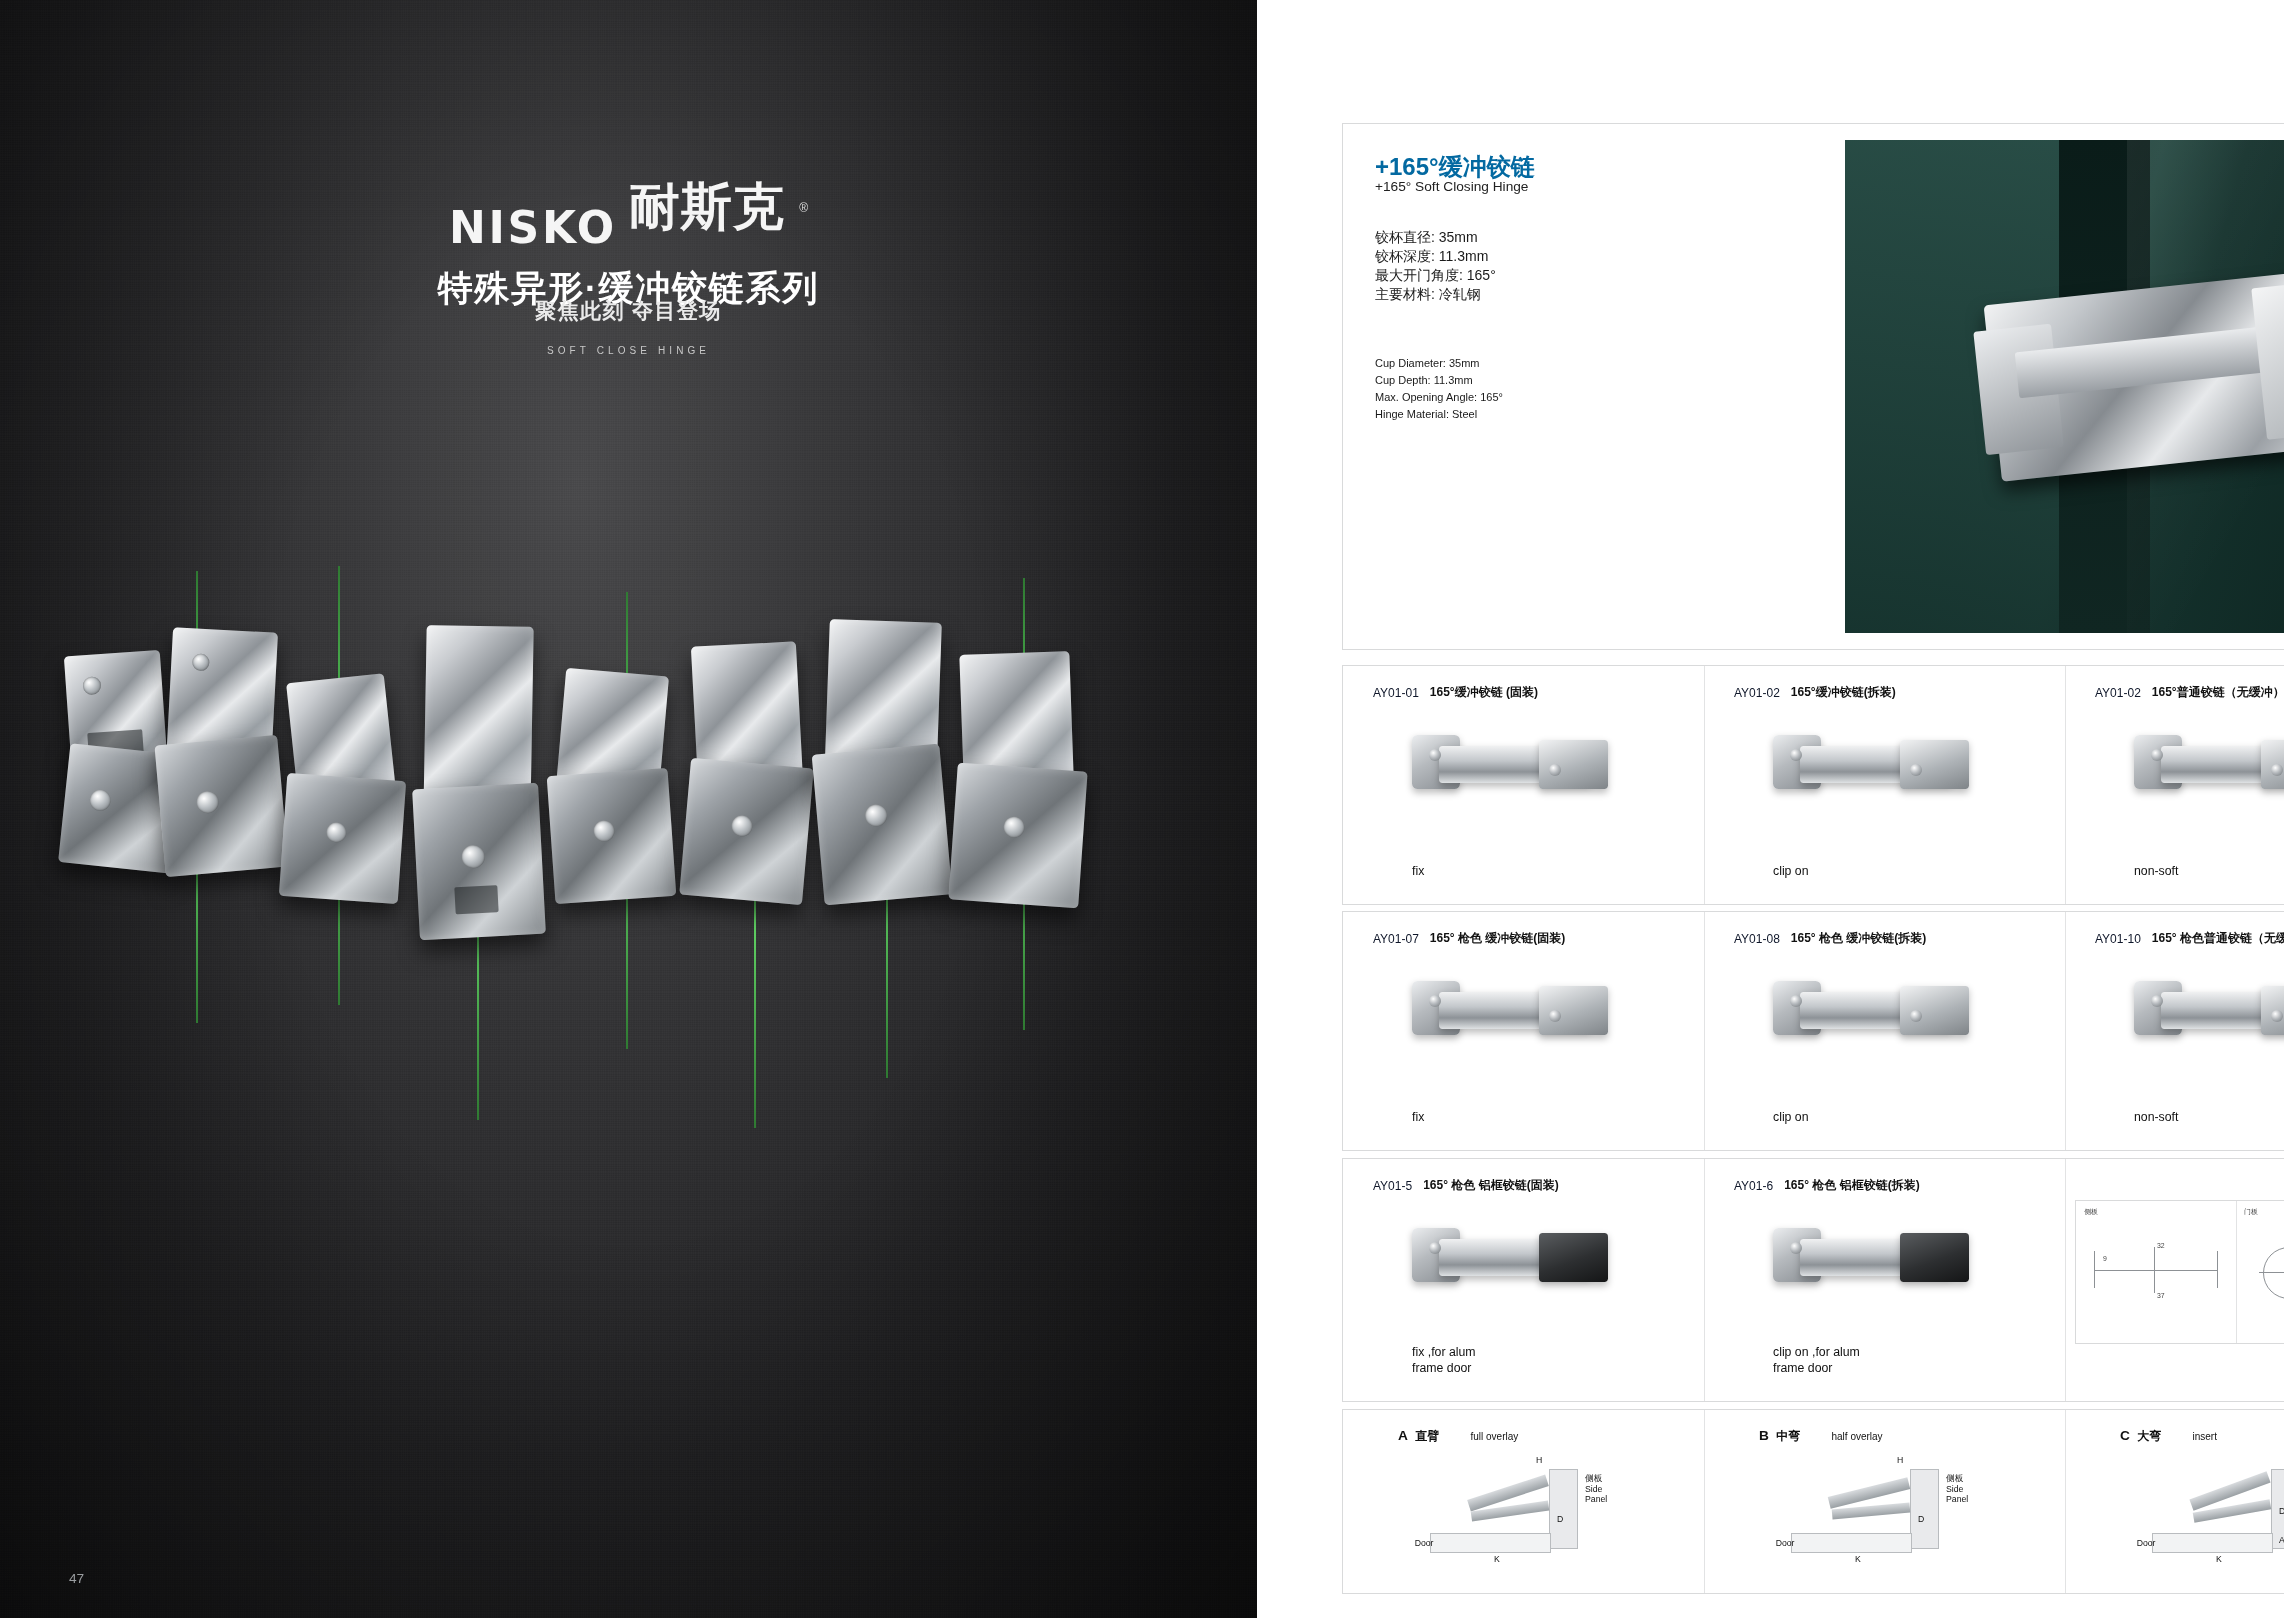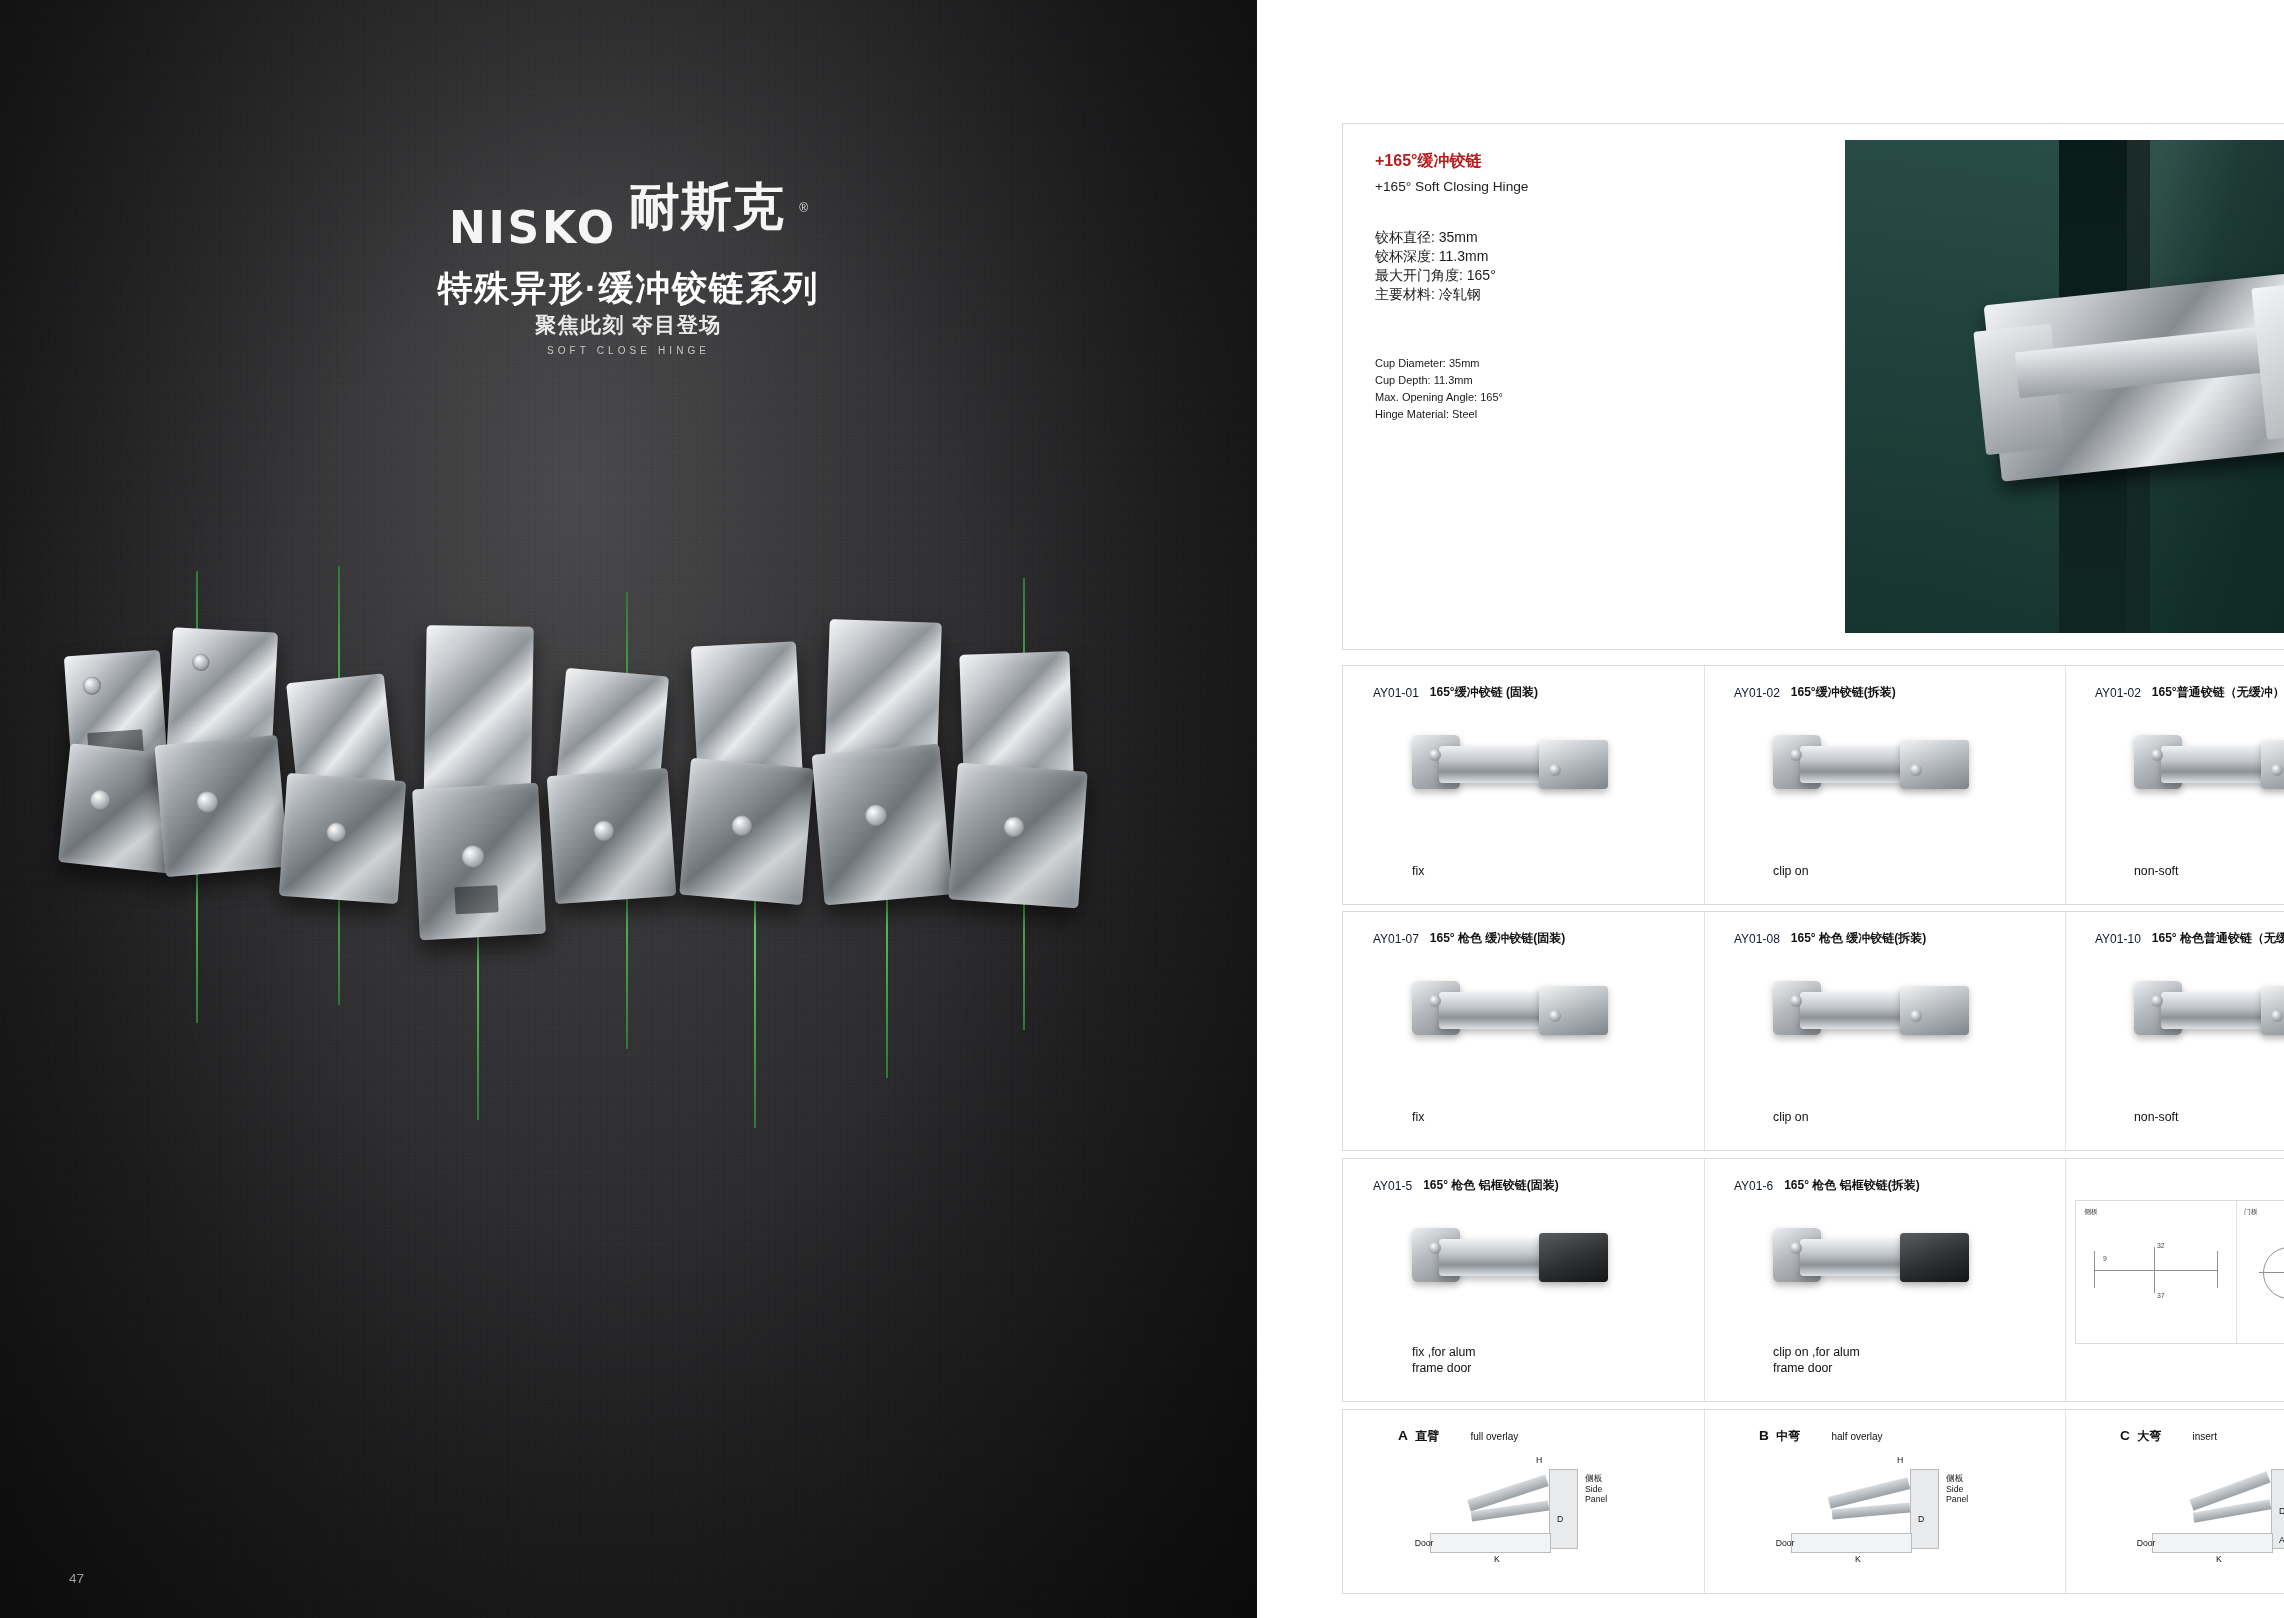--- a/index.html
+++ b/index.html
@@ -44,21 +44,21 @@
   .brand-cn{
     font-size:51px;font-weight:700;color:#f5f5f5;letter-spacing:0.9px;
   }
   .brand-reg{font-size:12px;vertical-align:super;color:#dcdcdc;margin-left:2.7px;}
 
   .title-cn{
     position:absolute;top:265px;left:0;width:100%;text-align:center;
     font-size:35px;font-weight:700;color:#ffffff;letter-spacing:1.8px;
   }
   .subtitle-cn{
-    position:absolute;top:311px;left:0;width:100%;text-align:center;
+    position:absolute;top:297px;left:0;width:100%;text-align:center;
     font-size:21px;font-weight:700;color:#eaeaea;letter-spacing:1.4px;
   }
   .subtitle-en{
     position:absolute;top:345px;left:0;width:100%;text-align:center;
     font-size:10px;color:#c8c8c8;letter-spacing:4.1px;
   }
 
   
   .greenline{position:absolute;width:2.3px;background:linear-gradient(180deg,#2f7d32 0%,#4fbe53 30%,#62d966 55%,#2f7d32 100%);opacity:.95;}
 
@@ -94,21 +94,21 @@
   .right-page{
     position:absolute;left:1257px;top:0;width:1225px;height:1618px;
     background:#ffffff;
   }
   .panel{
     position:absolute;border:0.9px solid #d9dadb;background:#fff;
   }
 
   
   .p-top{left:85px;top:123px;width:1083px;height:525px;}
-  .spec-title-cn{position:absolute;left:32px;top:27px;font-size:16px;font-weight:700;color:#b91c1c;}
+  .spec-title-cn{position:absolute;left:32px;top:27px;font-size:24px;font-weight:700;color:#0369a1;}
   .spec-title-en{position:absolute;left:32px;top:55px;font-size:13.7px;color:#222;}
   .spec-list-cn{position:absolute;left:32px;top:104px;font-size:14px;line-height:19px;color:#1a1a1a;}
   .spec-list-en{position:absolute;left:32px;top:231px;font-size:11px;line-height:17px;color:#1a1a1a;}
   .hero-photo{
     position:absolute;left:502px;top:16px;width:564px;height:493px;
     background:
       linear-gradient(105deg,#183430 0%,#1d3d38 30%,#23463f 46%,#14312c 58%,#0d2420 100%);
     overflow:hidden;
   }
   .hero-photo .wall{

